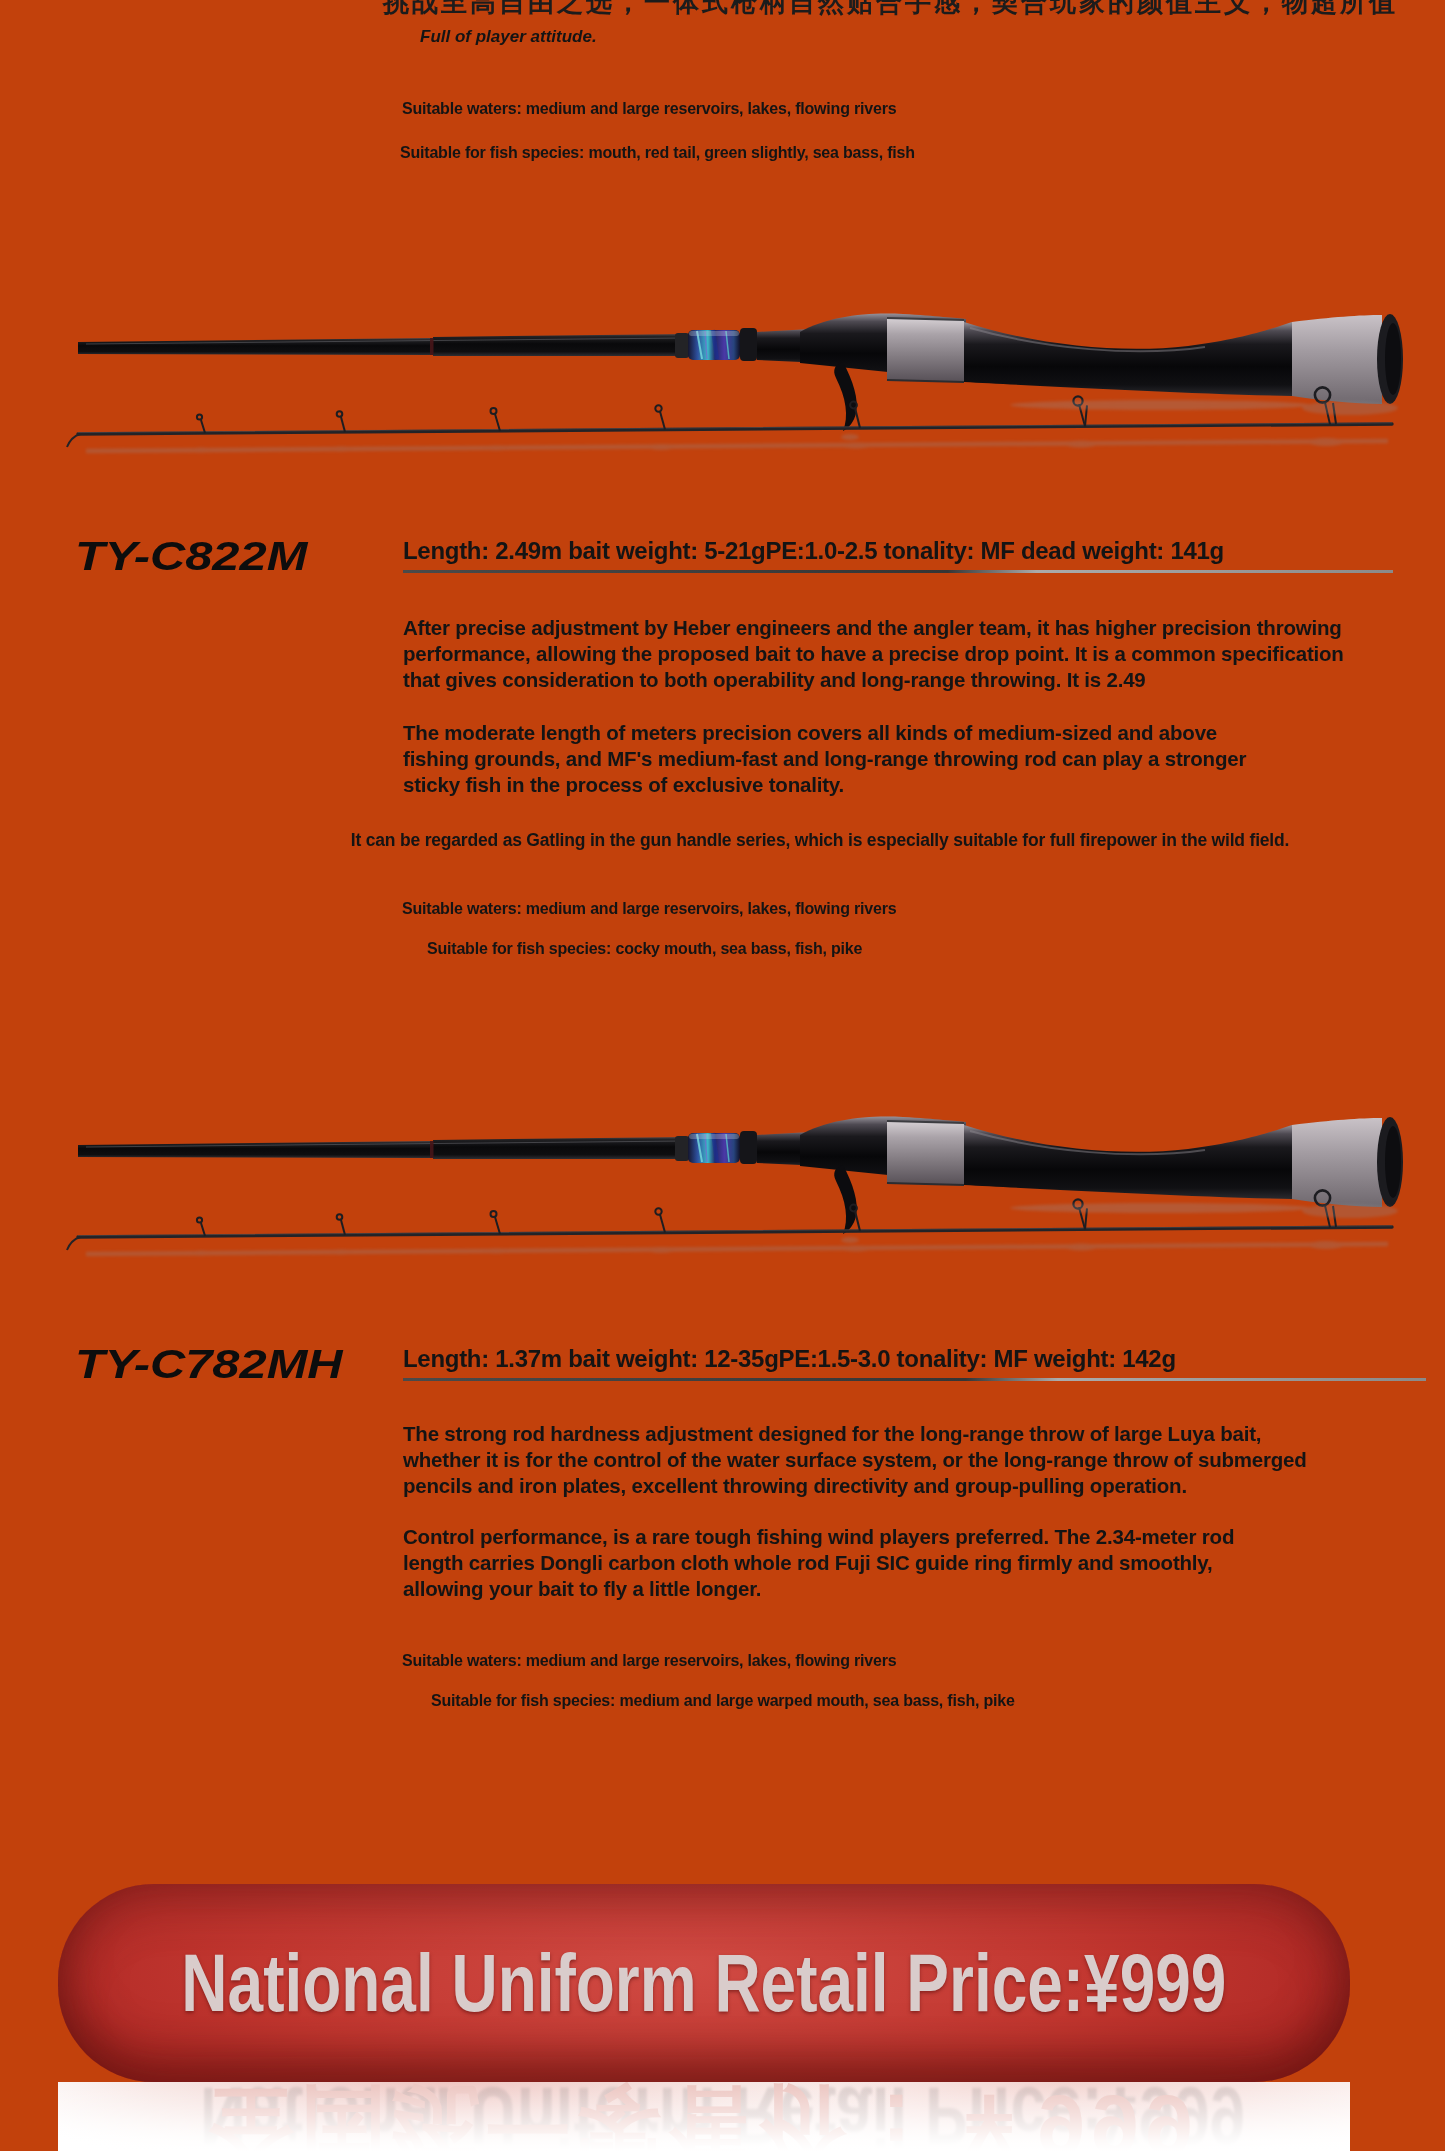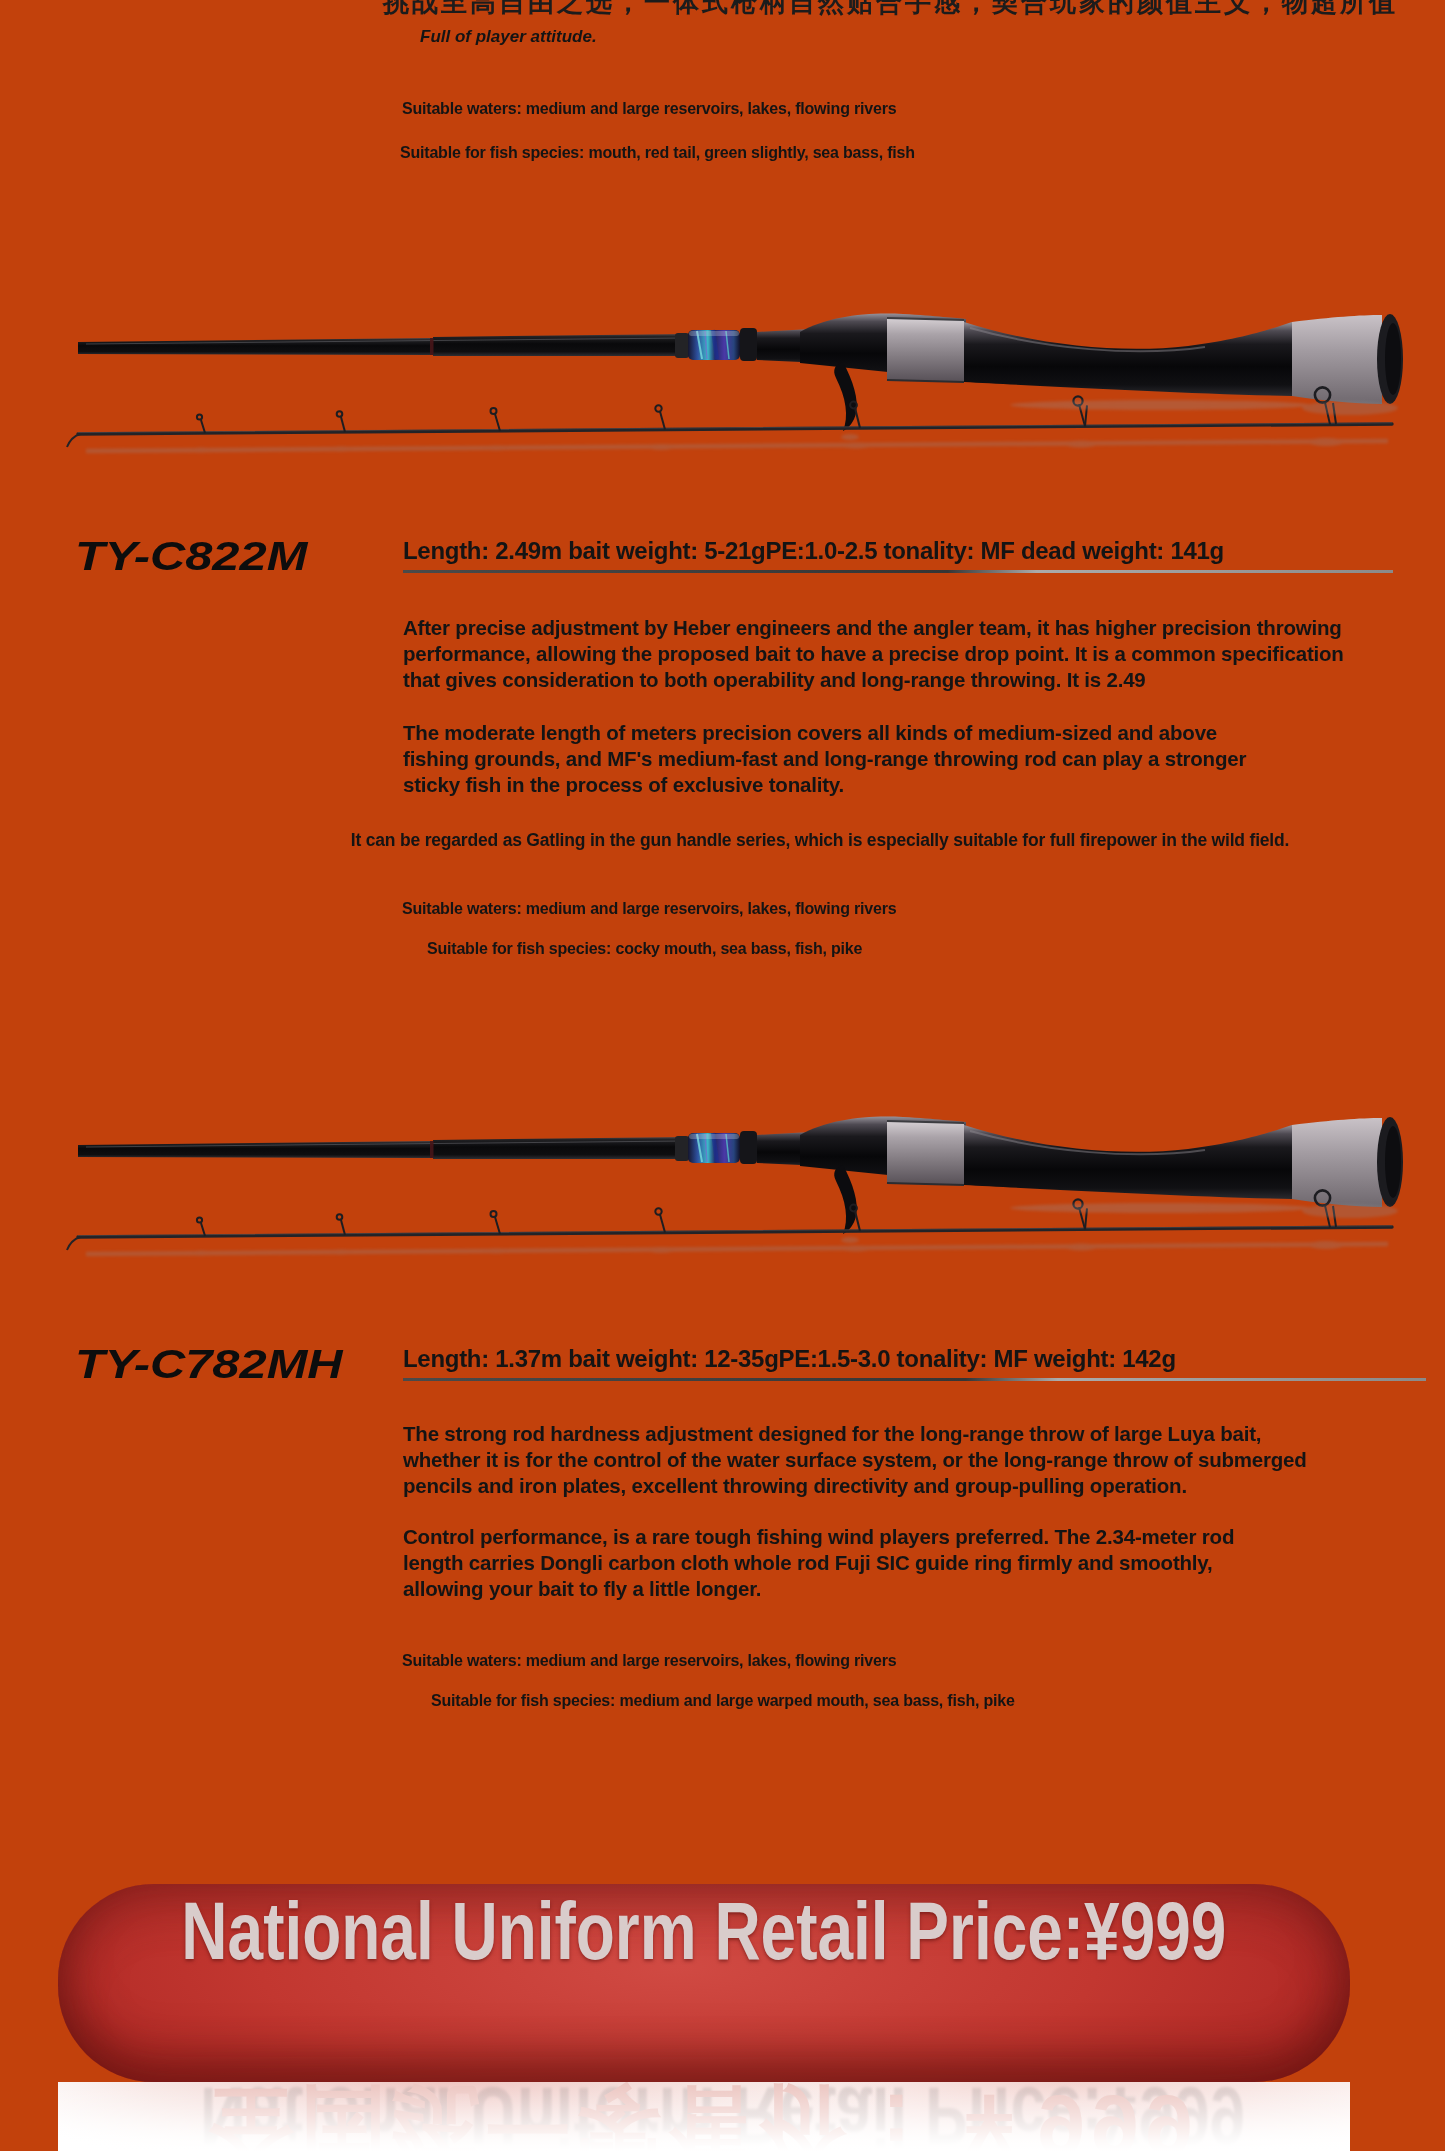--- a/index.html
+++ b/index.html
@@ -15,21 +15,21 @@
   .spec{font-size:24px;letter-spacing:-0.3px;}
   .rule{position:absolute;height:3px;background:linear-gradient(90deg,#4a4a4a 0%,#353535 55%,#ababab 64%,#8a8a8a 100%);}
   .para{position:absolute;}
   .para div{font-size:20.5px;line-height:26px;letter-spacing:-0.2px;white-space:nowrap;}
   .note{font-size:17.5px;text-align:center;letter-spacing:-0.2px;}
   .rodimg{position:absolute;left:0;width:1445px;height:175px;}
   .banner{
     position:absolute;left:58px;top:1884px;width:1292px;height:198px;border-radius:96px;
     background:radial-gradient(85% 160% at 48% 42%, #d04a43 0%, #c23730 38%, #ac2623 68%, #8e1b18 92%, #7d1513 100%);
     box-shadow:inset 0 0 60px rgba(80,10,10,.45), inset 0 -25px 45px rgba(90,15,12,.5), inset 0 25px 45px rgba(150,45,40,.30);
-    display:flex;align-items:flex-start;justify-content:center;overflow:hidden;
+    display:flex;align-items:center;justify-content:center;overflow:hidden;
   }
   .banner-text{
     display:inline-block;font-size:82px;font-weight:700;color:#d9cccb;
     transform:scaleX(.78);transform-origin:center;letter-spacing:0;
     text-shadow:0 2px 4px rgba(90,15,12,.55);white-space:nowrap;
   }
   .reflection{
     position:absolute;left:58px;top:2082px;width:1292px;height:69px;overflow:hidden;
     background:
       radial-gradient(42% 170% at 30% 0%, #efc6c2 0%, rgba(246,226,223,.8) 55%, rgba(255,255,255,0) 85%),

